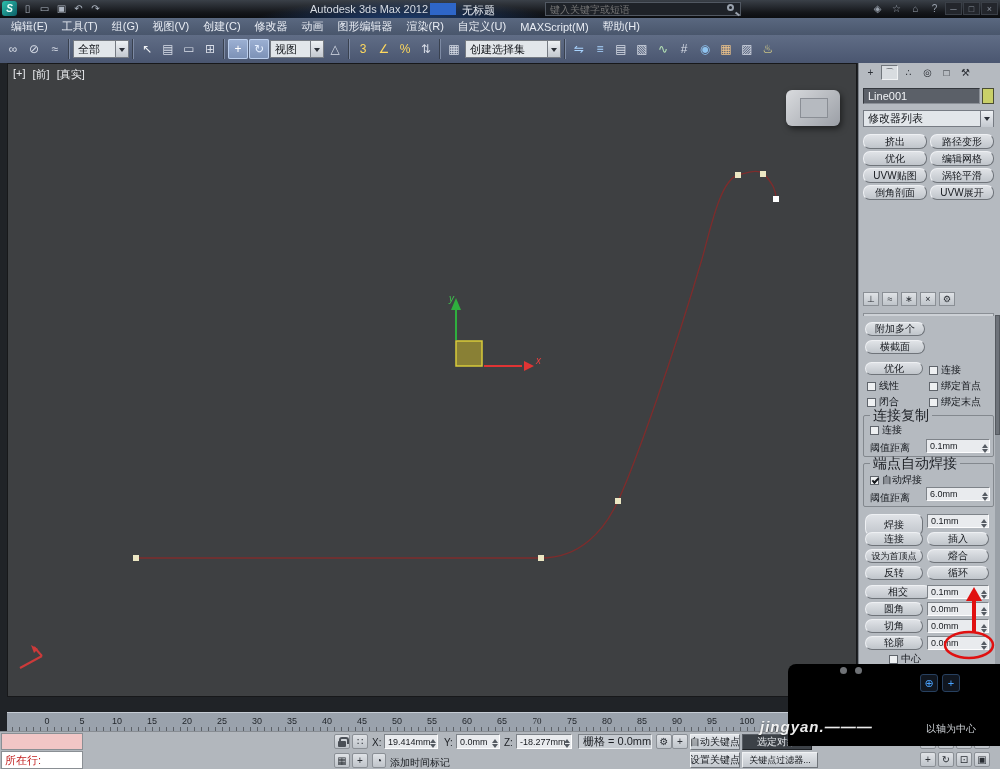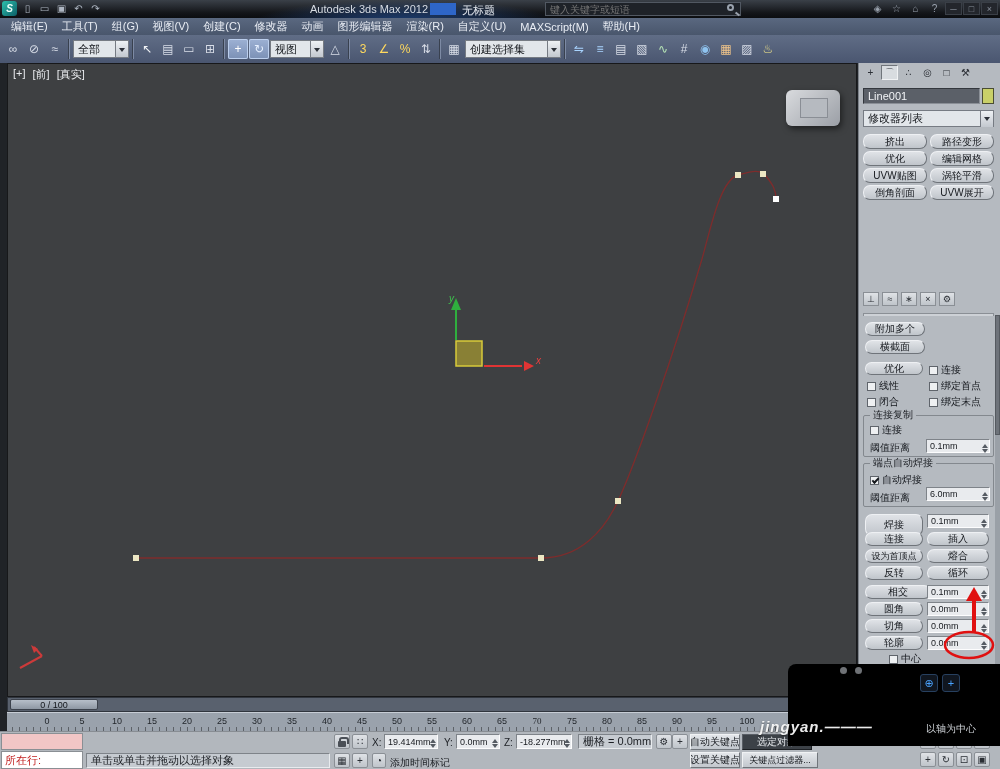--- a/index.html
+++ b/index.html
@@ -80,21 +80,21 @@
     border:1px solid;border-color:#2e333a #9ba0a7 #9ba0a7 #2e333a}
   .stackrow{position:absolute;left:2px;top:2px;right:2px;height:15px;background:linear-gradient(#4a7ab5,#2f5d97);
     color:#fff;font-size:11px;display:flex;align-items:center;gap:4px;padding:0 3px}
   .bulb{width:7px;height:7px;border-radius:50%;background:#ffd84a;border:1px solid #9a8a30;flex:none}
   .stools{position:absolute;left:4px;top:229px;display:flex;gap:3px}
   .stool{width:16px;height:14px;background:linear-gradient(#dfe2e6,#bfc4ca);border:1px solid #8a8f95;
     display:flex;align-items:center;justify-content:center}
   .stool .glyph{font-size:9px;color:#2a2e34}
   .sliver{position:absolute;left:4px;top:250px;width:131px;height:3px;background:#cdd1d6;border:1px solid #8a8f95;border-bottom:none}
   .group{position:absolute;border:1px solid #83888e;border-radius:2px}
-  .glegend{position:absolute;top:-6px;left:6px;background:#b5bac0;font-size:10px;color:#1c1f24;padding:0 3px;line-height:10px}
+  .glegend{position:absolute;top:-6px;left:6px;background:#b5bac0;font-size:14px;color:#1c1f24;padding:0 3px;line-height:10px}
   .cbrow{position:absolute;display:flex;align-items:center;gap:3px;font-size:10px;color:#14171c;white-space:nowrap}
   .cb{width:9px;height:9px;background:#eef0f2;border:1px solid #5f646b;display:inline-block;position:relative;flex:none}
   .cb.checked::after{content:"";position:absolute;left:1px;top:1px;width:5px;height:2px;
     border-left:2px solid #14171c;border-bottom:2px solid #14171c;transform:rotate(-45deg)}
   .spinfield{position:absolute;height:14px;background:#e9ebee;border:1px solid;border-color:#7e8389 #fdfdfe #fdfdfe #7e8389;
     font-size:9px;color:#16191e;display:flex;align-items:center;padding:0 11px 0 3px}
   .spinfield .arr{position:absolute;right:1px;top:1px;display:flex;flex-direction:column;gap:1px}
   .tri-u-s{width:0;height:0;border:3px solid transparent;border-bottom:4px solid #555b63}
   .tri-d-s{width:0;height:0;border:3px solid transparent;border-top:4px solid #555b63}
   .plabel{position:absolute;font-size:10px;color:#1c1f24;white-space:nowrap}
@@ -358,29 +358,20 @@
         <text x="528" y="300" fill="#e84040" font-size="10" font-style="italic">x</text>
       </g>
 
       <g>
         <path d="M12,604 L34,592 M34,592 L26,583" stroke="#cc3a3a" stroke-width="2" fill="none"></path>
         <polygon points="23,581 30,585 26,589" fill="#cc3a3a"></polygon>
       </g>
     </svg>
   </div>
 
-  <div class="timeline">
-    <div class="tslider">0 / 100</div>
-    <div class="tlbtn" style="left:822px">
-        <i class="tri-l"></i>
-      </div>
-    <div class="tlbtn" style="left:835px">
-        <i class="tri-r"></i>
-      </div>
-  </div>
 
   <div class="trackbar">
     <div class="tickmarks"></div>
   <span class="tick" style="left: 40px;">0</span>
       <span class="tick" style="left: 75px;">5</span>
       <span class="tick" style="left: 110px;">10</span>
       <span class="tick" style="left: 145px;">15</span>
       <span class="tick" style="left: 180px;">20</span>
       <span class="tick" style="left: 215px;">25</span>
       <span class="tick" style="left: 250px;">30</span>
@@ -581,21 +572,20 @@
       <div class="pthumb"></div>
     </div>
 </div>
 
 <div class="abs statusbar">
   <div class="listener-top"></div>
   <div class="listener-bottom">
       <span>所在行:</span>
     </div>
 
-  <div class="sfield" style="left:86px;top:21px;width:244px">单击或单击并拖动以选择对象</div>
 
   <div class="padlock" style="left:334px;top:2px"></div>
   <div class="sicon" style="left:352px;top:2px">
       <span class="glyph">∷</span>
     </div>
 
   <span class="slabel" style="left:372px;top:5px">X:</span>
   <div class="spinfield" style="left:384px;top:2px;width:54px;height:15px">
       <span>19.414mm</span>
       <span class="arr">

